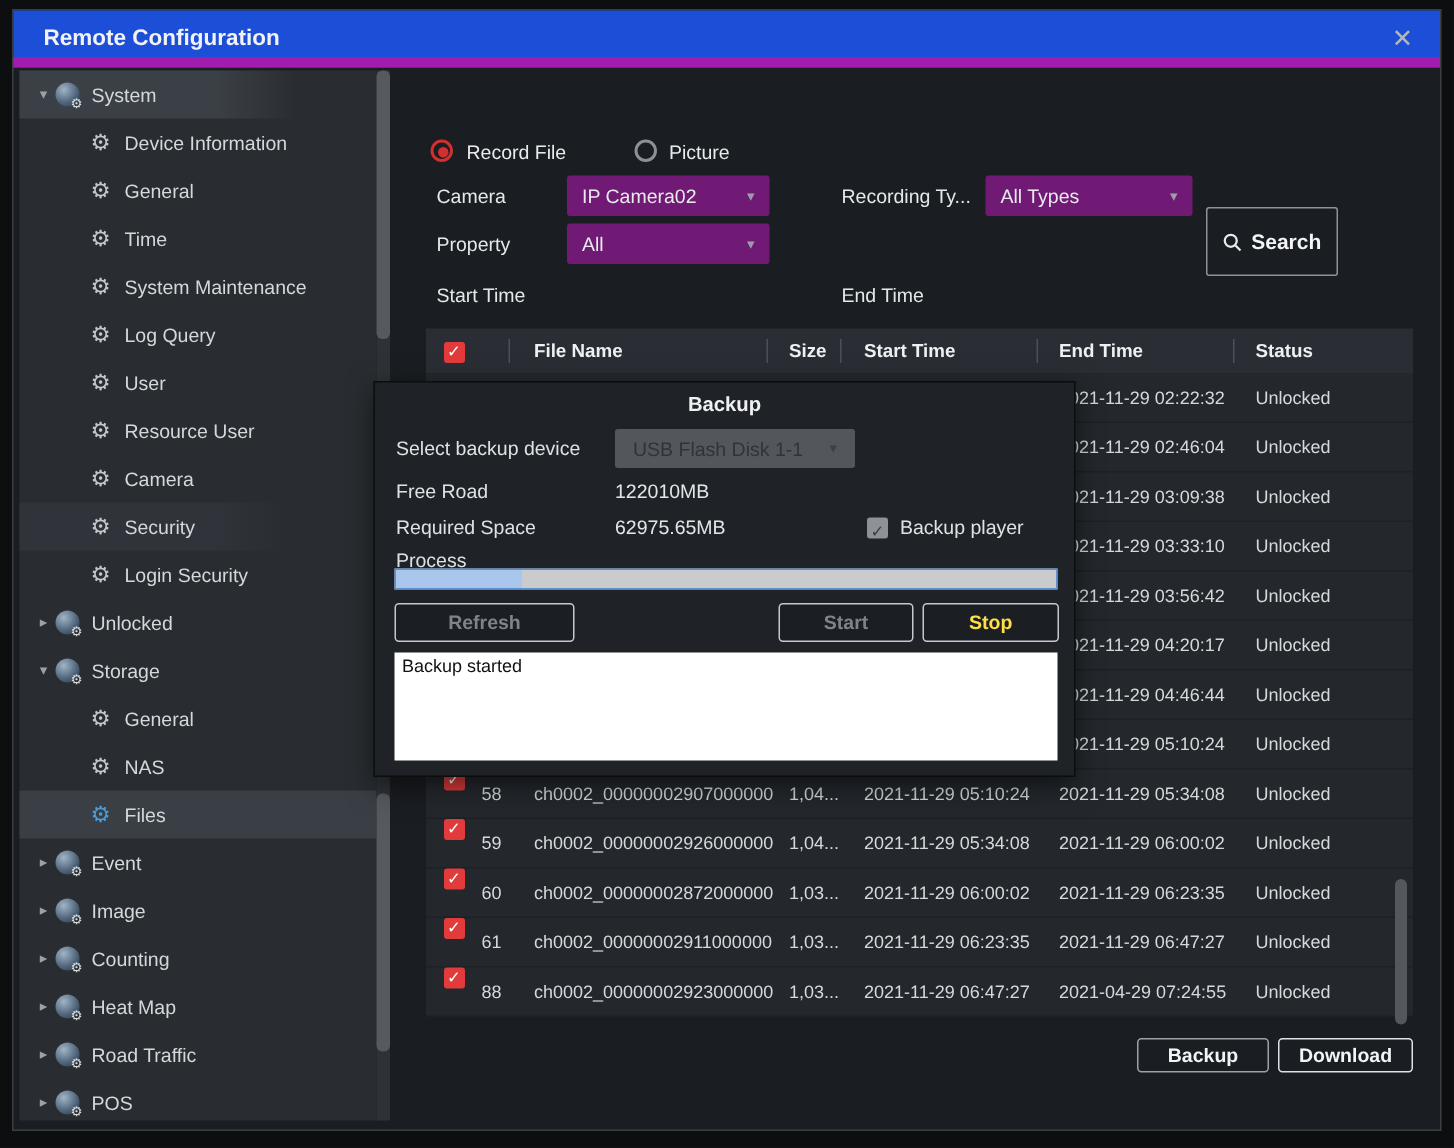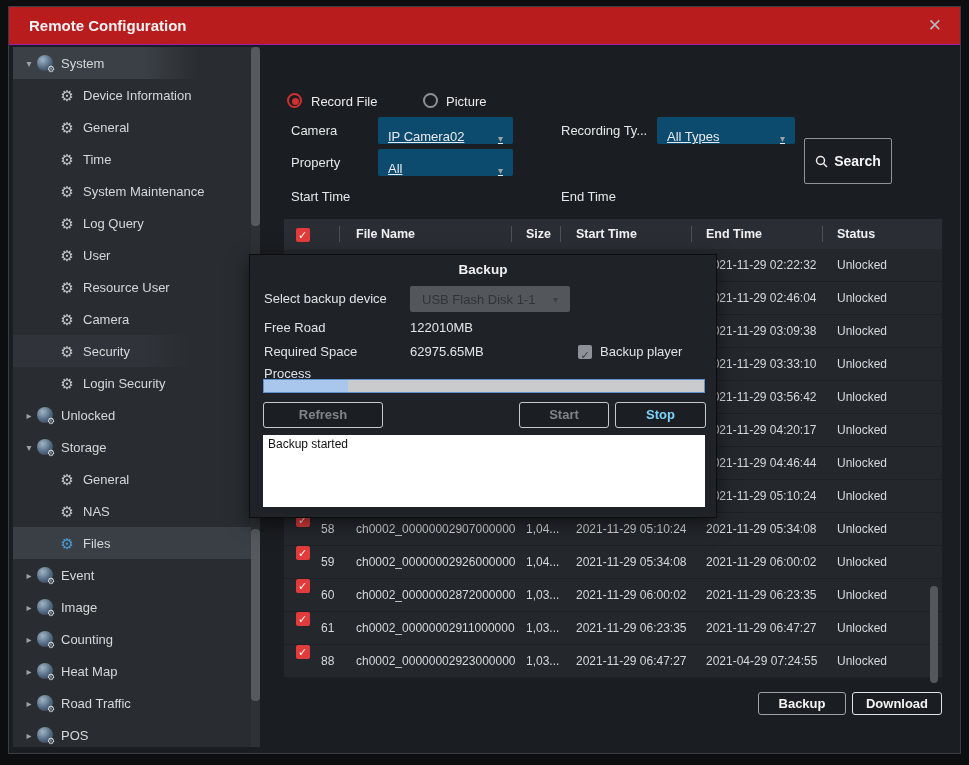--- a/index.html
+++ b/index.html
@@ -3,21 +3,21 @@
 <meta charset="utf-8">
 <style>
   * { margin:0; padding:0; box-sizing:border-box; }
   html,body { width:969px; height:765px; background:#0c0e10; overflow:hidden;
               font-family:"Liberation Sans", sans-serif; }
   .window { position:absolute; left:8px; top:6px; width:953px; height:748px;
             background:#1a1d21; border:1px solid #3a3e43; }
 
   
   .titlebar { position:absolute; left:0; top:0; width:100%; height:38px;
-              background:#b91c1c; border-bottom:1px solid #a21caf; }
+              background:#1d4ed8; border-bottom:7px solid #a21caf; }
   .title { position:absolute; left:20px; top:10px; font-size:15px; font-weight:bold; color:#f0f2f4; }
   .close { position:absolute; right:18px; top:8px; font-size:17px; color:#b5b8bb; cursor:default; }
 
   
   .sidebar { position:absolute; left:4px; top:40px; width:238px; height:700px; background:#292d31; }
   .ti { position:absolute; left:0; width:100%; height:32px; display:flex; align-items:center;
         color:#d5d8da; font-size:13px; }
   .ti.l0 { padding-left:8px; }
   .ti.l1 { padding-left:46px; }
   .ti.hl  { background:linear-gradient(90deg,#3b4046 0%,#3b4046 55%,rgba(59,64,70,0) 78%); }
@@ -39,23 +39,23 @@
   
   .section-header { position:absolute; left:262px; top:41px; width:680px; height:28px;
                     background:#d3d6d9; border-radius:4px; color:#6287b7; font-weight:bold;
                     font-size:15px; line-height:28px; padding-left:12px; }
   .radio { position:absolute; width:15px; height:15px; border-radius:50%; border:2px solid #8d9195; }
   .radio.sel { border-color:#d03030; }
   .radio.sel::after { content:""; position:absolute; left:3px; top:3px; width:7px; height:7px;
                       border-radius:50%; background:#d03030; }
   .rlabel { position:absolute; color:#e8eaec; font-size:13px; }
   .flabel { position:absolute; color:#e5e8ea; font-size:13px; line-height:27px; }
-  .sel-box { position:absolute; height:27px; background:#0c4a6e; border-radius:2px;
-             display:flex; align-items:flex-end; justify-content:space-between;
-             padding:0 10px; color:#e8eaec; font-size:13px; cursor:default;text-decoration:underline; }
+  .sel-box { position:absolute; height:27px; background:#701a75; border-radius:2px;
+             display:flex; align-items:center; justify-content:space-between;
+             padding:0 10px; color:#e8eaec; font-size:13px; cursor:default; }
   .sel-caret { font-size:10px; color:#9aa0a5; margin-left:6px; }
   .date-box { position:absolute; height:27px; background:#212529; border-radius:2px;
               display:flex; align-items:center; justify-content:space-between;
               padding:0 8px; color:#e8eaec; font-size:13px; }
   .cal-icon { display:inline-flex; margin-left:6px; }
   .search-btn { position:absolute; left:795px; top:131px; width:88px; height:46px;
                 background:transparent; border:1px solid #8e9398; border-radius:2px;
                 color:#f2f4f6; font-weight:bold; font-size:14px;
                 display:flex; align-items:center; justify-content:center; gap:6px;
                 font-family:"Liberation Sans", sans-serif; }
@@ -100,21 +100,21 @@
   .bp-check { position:absolute; left:328px; top:90px; width:14px; height:14px; background:#8e9298;
               border-radius:2px; text-align:center; }
   .bp-check .ck { color:#3a3e42; font-size:11px; line-height:14px; }
   .bp-label { position:absolute; left:350px; top:84px; color:#dfe2e5; font-size:13px; line-height:26px; }
   .pbar { position:absolute; left:13px; top:124px; width:442px; height:14px;
           border:1px solid #5f8fcc; background:#c9cbcd; }
   .pfill { height:100%; background:#a9c7ed; }
   .dbtn { position:absolute; top:147px; height:26px; background:#1b1e22; border:1px solid #c6cace;
           border-radius:3px; font-weight:bold; font-size:13px; text-align:center; line-height:24px; }
   .dbtn.dis { color:#808488; }
-  .dbtn.en  { color:#7dd3fc; }
+  .dbtn.en  { color:#fde047; }
   .d-refresh { left:13px;  width:120px; }
   .d-start   { left:269px; width:90px;  }
   .d-stop    { left:365px; width:91px;  }
   .dlog { position:absolute; left:13px; top:180px; width:442px; height:72px; background:#ffffff;
           font-size:12px; color:#111; padding:2px 5px; font-family:"Liberation Sans", sans-serif; }
 </style>
 </head>
 <body>
 
 <div class="window">

